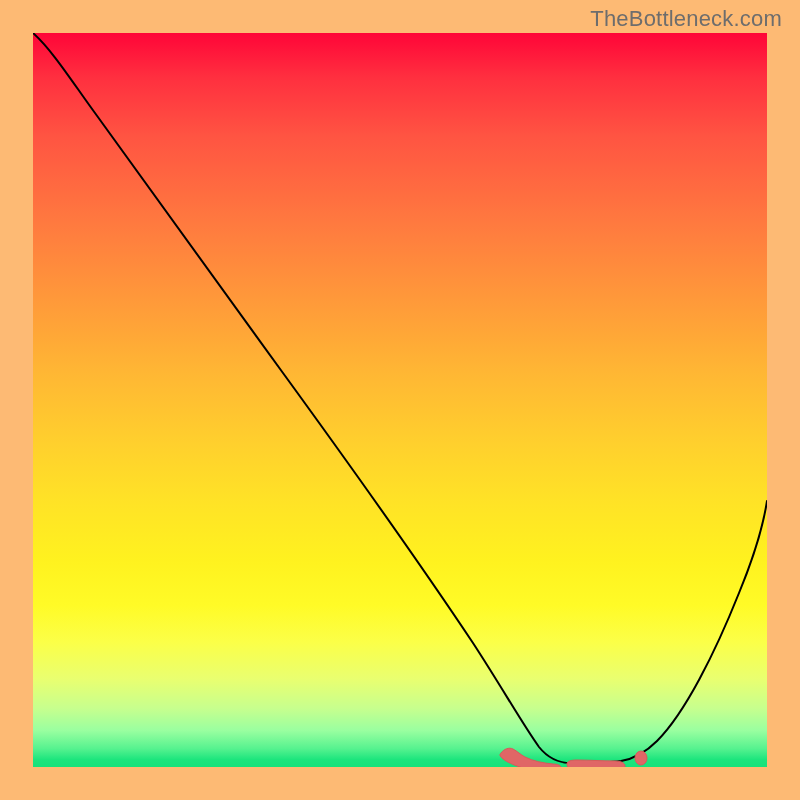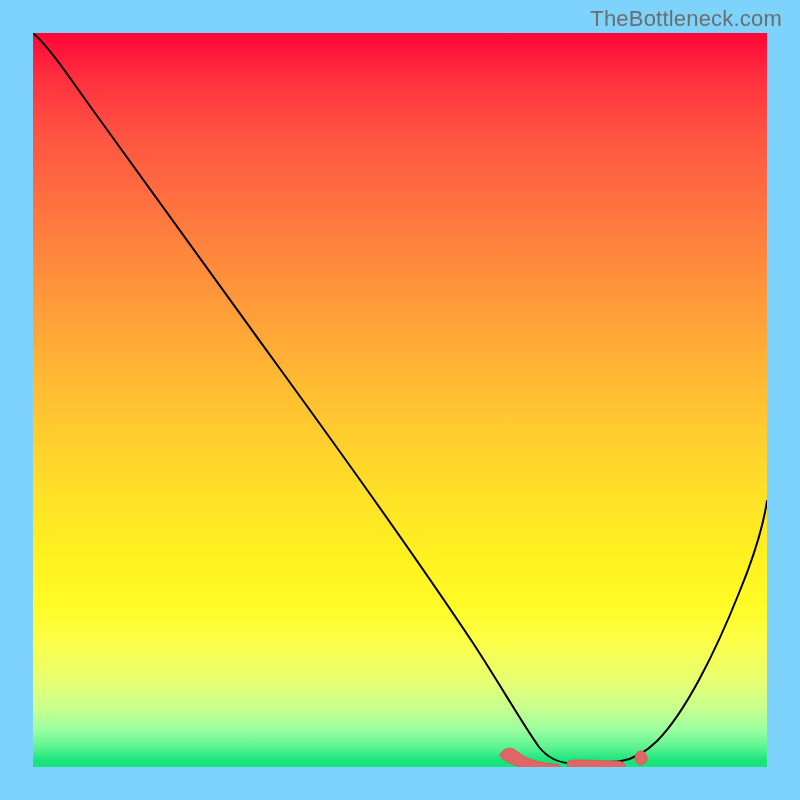--- a/index.html
+++ b/index.html
@@ -1,21 +1,21 @@
 <!DOCTYPE html>
 <html><head>
 <meta charset="utf-8">
 <style>
   * { margin: 0; padding: 0; box-sizing: border-box; }
   html, body { width: 800px; height: 800px; overflow: hidden; background: #000; }
   .frame {
     position: relative;
     width: 800px;
     height: 800px;
-    background: #7dd3fc;
+    background: #fdba74;
   }
   .attribution {
     position: absolute;
     top: 6px;
     right: 18px;
     font-family: Arial, Helvetica, sans-serif;
     font-size: 22px;
     color: #6d6d6d;
     letter-spacing: 0.2px;
     z-index: 10;

